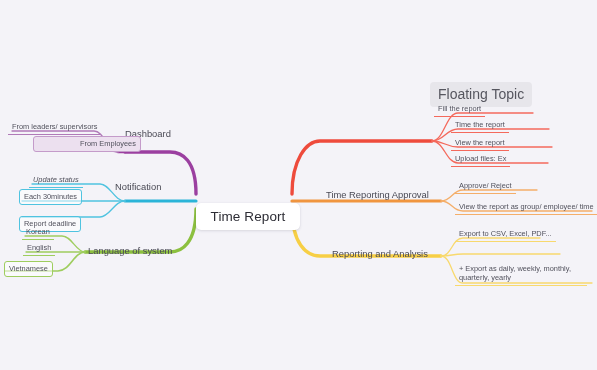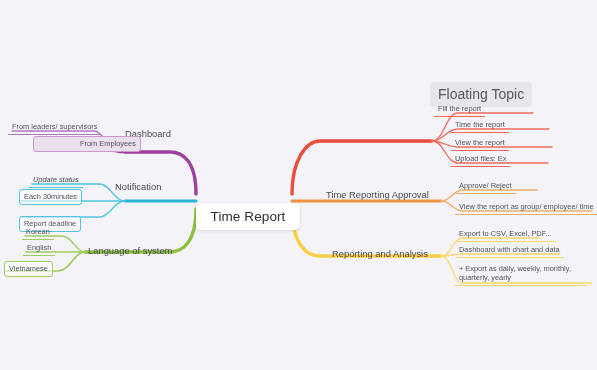--- a/index.html
+++ b/index.html
@@ -152,16 +152,15 @@
 
   <div class="node leaf underline" style="left:434px; top:102px; --c:#f4695c;">Fill the report</div>
   <div class="node leaf underline" style="left:451px; top:118px; --c:#f4695c;">Time the report</div>
   <div class="node leaf underline" style="left:451px; top:136px; --c:#f4695c;">View the report</div>
   <div class="node leaf underline" style="left:451px; top:152px; --c:#f4695c;">Upload files: Ex</div>
 
   <div class="node leaf underline" style="left:455px; top:179px; --c:#f4ae6a;">Approve/ Reject</div>
   <div class="node leaf underline" style="left:455px; top:200px; --c:#f4ae6a;">View the report as group/ employee/ time</div>
 
   <div class="node leaf underline" style="left:455px; top:227px; --c:#f8d96e;">Export to CSV, Excel, PDF...</div>
-  <div class="node leaf underline" style="left:455px; top:243px; --c:#f8d96e;">Dashboard with chart and data</div>
   <div class="node leaf underline wrap" style="left:455px; top:262px; --c:#f8d96e;">+ Export as daily, weekly, monthly, quarterly, yearly</div>
 
 </div>
 
 </body></html>

